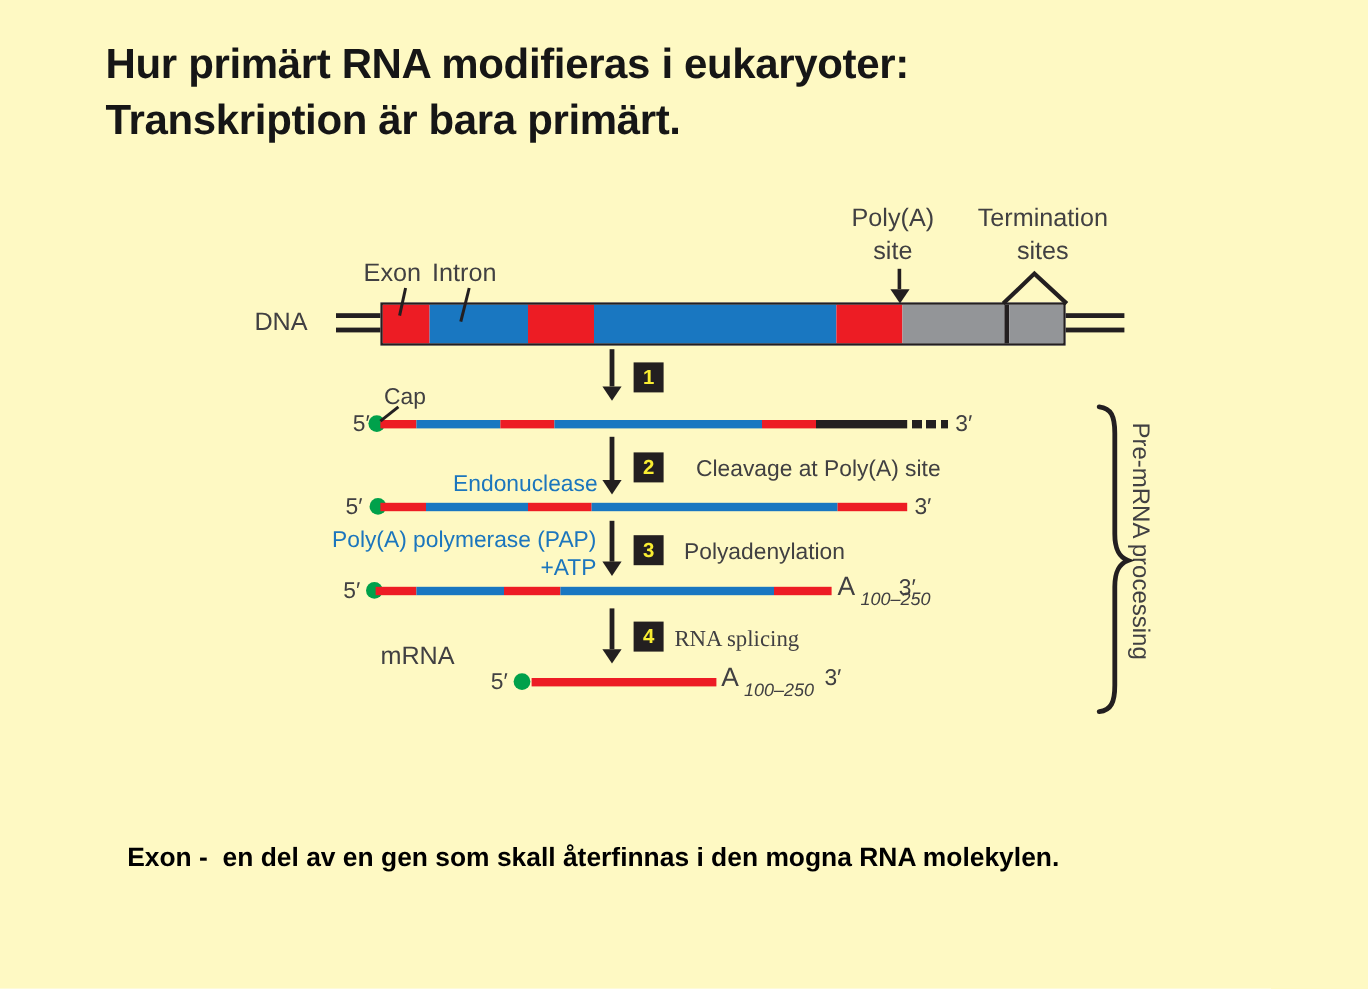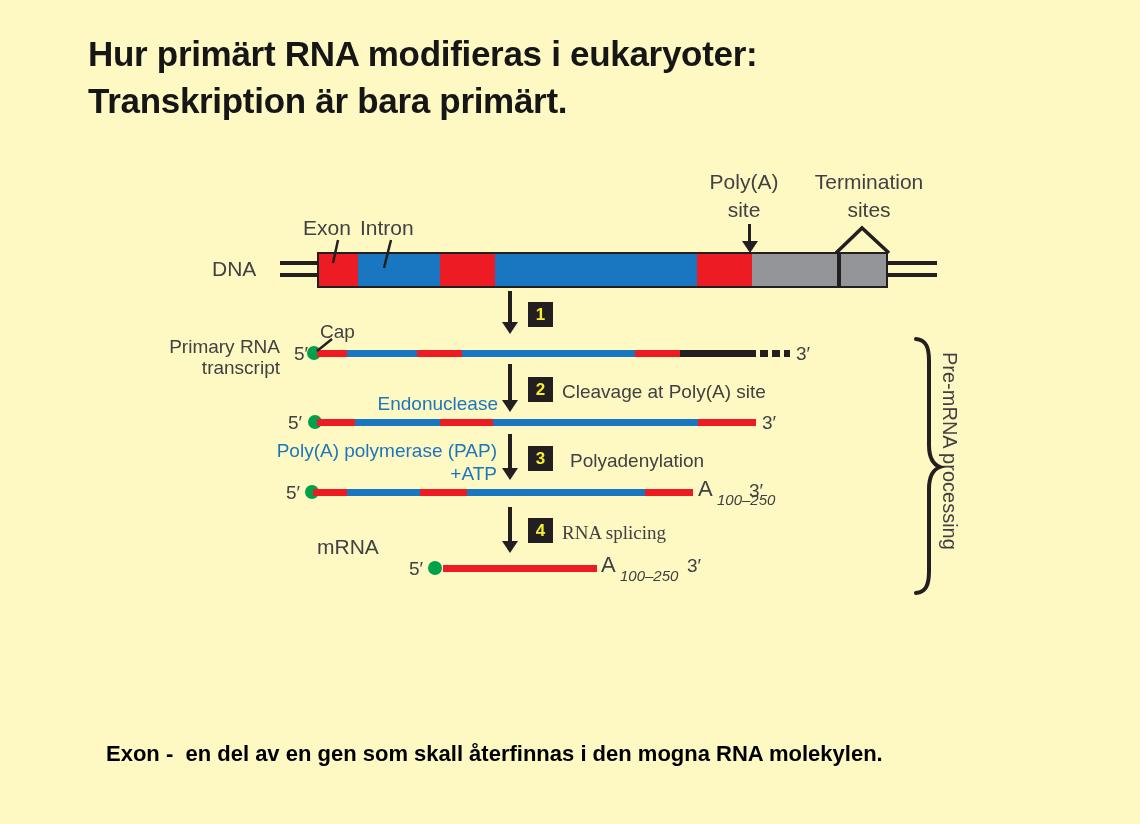--- a/index.html
+++ b/index.html
@@ -20,21 +20,21 @@
   .capdot{position:absolute;width:14px;height:14px;border-radius:50%;background:#00a14b;}
   .varrow{position:absolute;width:4px;background:#231f20;}
   .varrow::after{content:"";position:absolute;left:50%;transform:translateX(-50%);top:100%;
     border-left:8px solid transparent;border-right:8px solid transparent;border-top:12px solid #231f20;}
   .badge{position:absolute;width:25px;height:25px;background:#231f20;color:#f9ed32;
     font-size:17px;font-weight:700;display:flex;align-items:center;justify-content:center;}
   .atext{position:absolute;font-size:22px;color:#414042;white-space:nowrap;}
   .sub{position:absolute;font-style:italic;font-size:15px;color:#414042;white-space:nowrap;}
   .vert{position:absolute;writing-mode:vertical-rl;font-size:20px;color:#414042;white-space:nowrap;}
   .footer-line{position:absolute;left:106px;font-size:22px;font-weight:600;color:#000;
-    white-space:pre-wrap;margin-top:39px;}
+    white-space:pre-wrap;}
   svg.overlay{position:absolute;left:0;top:0;pointer-events:none;}
 </style>
 </head>
 <body>
 
 <div class="slide">
 
   <div class="title">
     <div>Hur primärt RNA modifieras i eukaryoter:</div>
     <div>Transkription är bara primärt.</div>
@@ -64,42 +64,38 @@
   <div class="lbl ctr" style="left:698px;top:170px;width:92px;">Poly(A)</div>
   <div class="lbl ctr" style="left:698px;top:198px;width:92px;">site</div>
   <div class="lbl ctr" style="left:795px;top:170px;width:148px;">Termination</div>
   <div class="lbl ctr" style="left:795px;top:198px;width:148px;">sites</div>
 
   <div class="varrow" style="left:748px;top:224px;height:17px;width:3px;"></div>
 
   <div class="varrow" style="left:508px;top:291px;height:31px;"></div>
   <div class="badge" style="left:528px;top:302px;">1</div>
 
-  <div class="slbl rt" style="left:118px;top:336px;width:162px;line-height:21px;white-space:normal;">
-    <div>Primary RNA</div>
-    <div>transcript</div>
-  </div>
   <div class="slbl" style="left:320px;top:321px;">Cap</div>
   <div class="slbl" style="left:294px;top:343px;">5′</div>
   <div class="capdot" style="left:307px;top:346px;"></div>
   <div class="bar" style="left:317px;top:350px;width:473px;height:7px;">
       <div class="seg" style="left: 0px; width: 30px; background: rgb(237, 28, 36);"></div>
       <div class="seg" style="left: 30px; width: 70px; background: rgb(25, 119, 193);"></div>
       <div class="seg" style="left: 100px; width: 45px; background: rgb(237, 28, 36);"></div>
       <div class="seg" style="left: 145px; width: 173px; background: rgb(25, 119, 193);"></div>
       <div class="seg" style="left: 318px; width: 45px; background: rgb(237, 28, 36);"></div>
       <div class="seg" style="left: 363px; width: 76px; background: rgb(35, 31, 32);"></div>
       <div class="seg dash" style="left: 439px; width: 34px;"></div>
     </div>
   <div class="slbl" style="left:796px;top:343px;">3′</div>
 
   <div class="teal" style="left:300px;top:377px;width:198px;margin-top:16px;">Endonuclease</div>
   <div class="varrow" style="left:508px;top:364px;height:36px;"></div>
   <div class="badge" style="left:528px;top:377px;">2</div>
-  <div class="slbl" style="left:562px;top:381px;">Cleavage at Poly(A) site</div>
+  <div class="slbl" style="left:580px;top:381px;">Cleavage at Poly(A) site</div>
 
   <div class="slbl" style="left:288px;top:412px;">5′</div>
   <div class="capdot" style="left:308px;top:415px;"></div>
   <div class="bar" style="left:317px;top:419px;width:439px;height:7px;">
       <div class="seg" style="left: 0px; width: 38px; background: rgb(237, 28, 36);"></div>
       <div class="seg" style="left: 38px; width: 85px; background: rgb(25, 119, 193);"></div>
       <div class="seg" style="left: 123px; width: 53px; background: rgb(237, 28, 36);"></div>
       <div class="seg" style="left: 176px; width: 205px; background: rgb(25, 119, 193);"></div>
       <div class="seg" style="left: 381px; width: 58px; background: rgb(237, 28, 36);"></div>
     </div>

